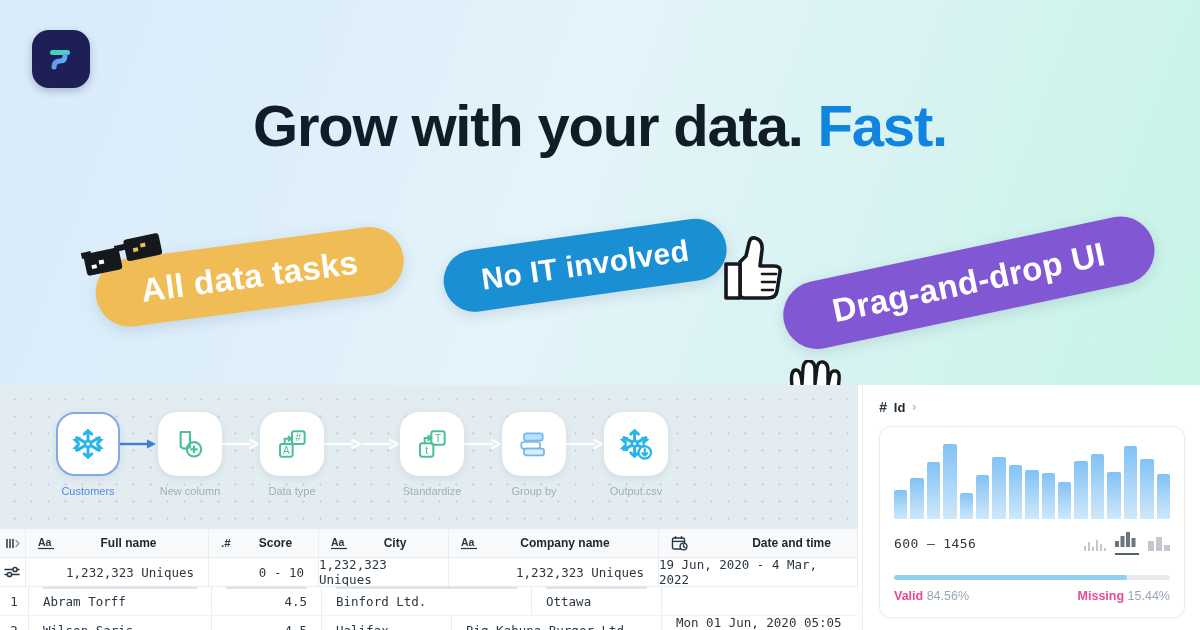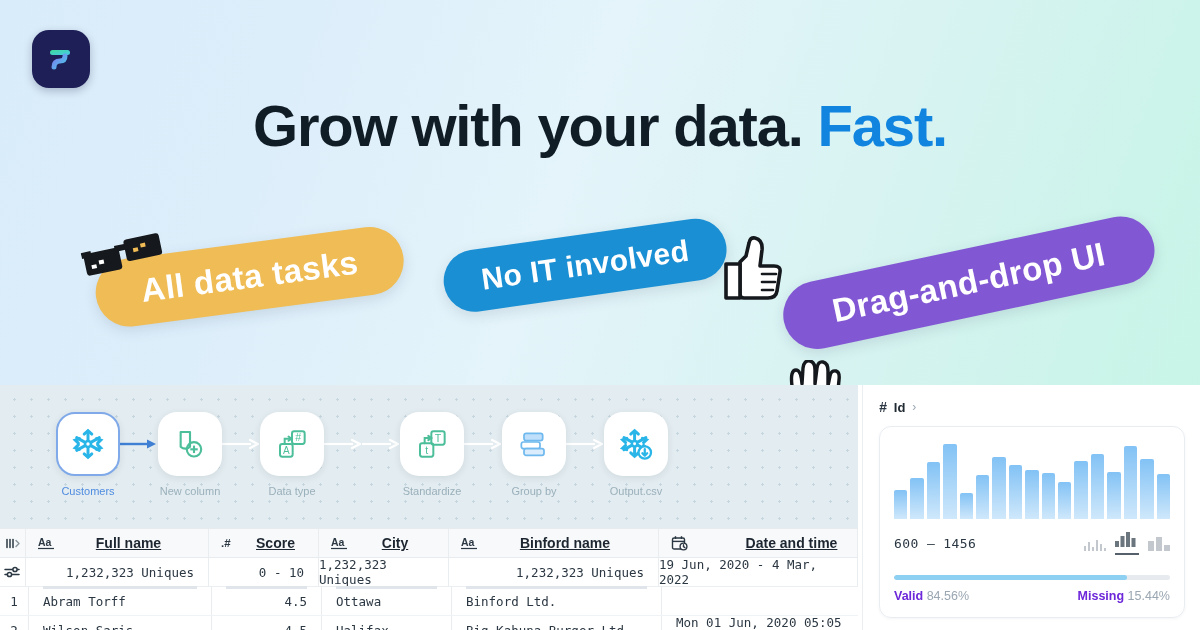--- a/index.html
+++ b/index.html
@@ -128,37 +128,37 @@
   .toggle.sel { border-bottom: 2px solid #55606b; padding-bottom: 2px; }
 
   .progress {
     margin-top: 20px; height: 5px; border-radius: 3px;
     background: #e7ebef; position: relative; overflow: hidden;
   }
   .progress .fill { position: absolute; left: 0; top: 0; height: 100%; background: #8dd0f2; border-radius: 3px; }
   .valid-row {
     margin-top: 9px; display: flex; justify-content: space-between; font-size: 12.5px;
   }
-  .valid-row b { color: #6d28d9; font-weight: 700; }
+  .valid-row b { color: #ec4899; font-weight: 700; }
   .valid-row span { color: #9aa7b2; }
 
   
   .table { position: absolute; left: 0; top: 143px; width: 858px; height: 102px; overflow: hidden; }
   .trow { display: flex; height: 29px; align-items: stretch; }
   .thead { height: 30px; background: #f7f9fa; border-bottom: 1px solid #e7ebee; border-top: 1px solid #e7ebee; }
   .th, .td { display: flex; align-items: center; border-right: 1px solid #e9edf0; }
   .gutter { width: 26px; justify-content: center; flex: 0 0 26px; }
   .c-name    { flex: 0 0 183px; }
   .c-score   { flex: 0 0 110px; }
   .c-city    { flex: 0 0 130px; }
   .c-company { flex: 0 0 210px; }
   .c-date    { flex: 0 0 199px; gap: 44px; }
 
   .th .ticon { margin-left: 12px; margin-right: 6px; display: flex; align-items: center; color: #737373; }
-  .th .tlabel { flex: 1; text-align: center; font-size: 14px; font-weight: 700; color: #1d2630; padding-right: 12px; text-decoration: underline; }
+  .th .tlabel { flex: 1; text-align: center; font-size: 12px; font-weight: 700; color: #1d2630; padding-right: 12px; }
 
   .summary { height: 29px; background: #fff; border-bottom: 1px solid #eceff2; }
   .summary .td { justify-content: flex-end; padding-right: 14px;
     font-family: "DejaVu Sans Mono", monospace; font-size: 12.5px; color: #2b3742; }
   .summary .gutter { justify-content: center; padding: 0; }
 
   .drow { background: #fff; border-bottom: 1px solid #f0f3f5; }
   .drow .gutter { font-family: "DejaVu Sans Mono", monospace; font-size: 11px; color: #a9b4bd; }
   .drow .td { font-family: "DejaVu Sans Mono", monospace; font-size: 12.5px; color: #2b3742; padding: 0 14px; }
   .drow .td.num { justify-content: flex-end; }
@@ -516,21 +516,21 @@
         <span class="tlabel">City</span>
       </div>
 
       <div class="th c-company">
         <span class="ticon">
           <svg width="17" height="14" viewBox="0 0 17 14">
               <text x="0" y="10" font-size="10.5" font-weight="700" fill="#2b3742" font-family="Liberation Sans, sans-serif">Aa</text>
               <line x1="0" y1="12.5" x2="16" y2="12.5" stroke="#2b3742" stroke-width="1.2"></line>
             </svg>
         </span>
-        <span class="tlabel">Binford name</span>
+        <span class="tlabel">Company name</span>
       </div>
 
       <div class="th c-date">
         <span class="ticon">
           <svg width="17" height="16" viewBox="0 0 17 16" fill="none" stroke="#2b3742" stroke-width="1.4">
             <rect x="1.5" y="3" width="12" height="11" rx="1.6"></rect>
               <line x1="1.5" y1="6.4" x2="13.5" y2="6.4"></line>
             <line x1="4.5" y1="1.2" x2="4.5" y2="4"></line>
               <line x1="10.5" y1="1.2" x2="10.5" y2="4"></line>
             <circle cx="12.5" cy="11.5" r="3.4" fill="#fff"></circle>
@@ -556,22 +556,22 @@
       <div class="td c-score">0 - 10</div>
       <div class="td c-city">1,232,323 Uniques</div>
       <div class="td c-company">1,232,323 Uniques</div>
       <div class="td c-date">19 Jun, 2020 - 4 Mar, 2022</div>
     </div>
 
     <div class="trow drow">
       <div class="td gutter">1</div>
       <div class="td c-name barcell">Abram Torff</div>
       <div class="td c-score num barcell">4.5</div>
+      <div class="td c-company barcell">Binford Ltd.</div>
       <div class="td c-city barcell">Ottawa</div>
-      <div class="td c-company barcell">Binford Ltd.</div>
     </div>
 
     <div class="trow drow">
       <div class="td gutter">2</div>
       <div class="td c-name">Wilson Saris</div>
       <div class="td c-score num">4.5</div>
       <div class="td c-city">Halifax</div>
       <div class="td c-company">Big Kahuna Burger Ltd</div>
       <div class="td c-date">Mon 01 Jun, 2020 05:05 pm</div>
     </div>

